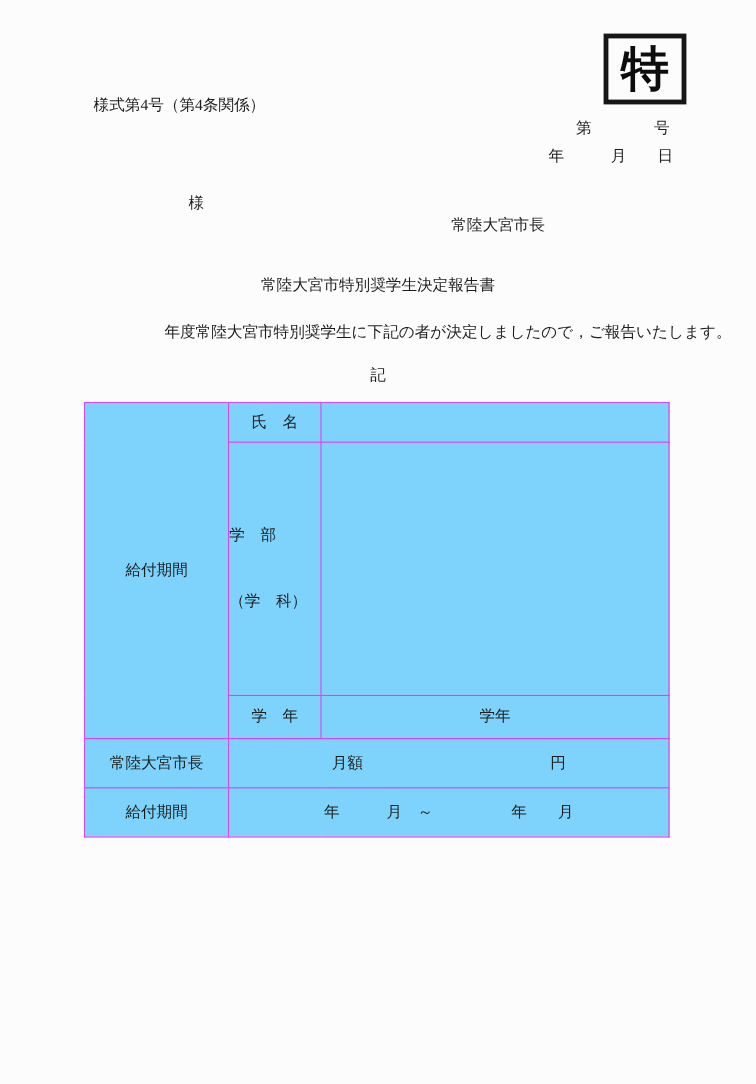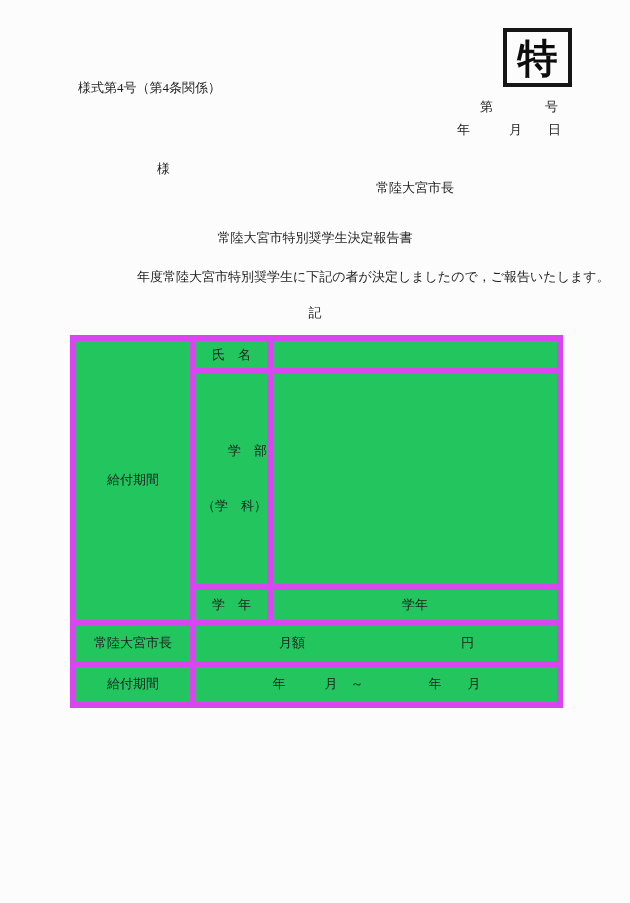--- a/index.html
+++ b/index.html
@@ -35,28 +35,28 @@
   .body-text { left:137px; top:268px; }
   .sec-mark  { top:304px; left:0; width:630px; text-align:center; }
   table.report {
     position:absolute; left:70px; top:335px;
     width:487px;
     border-collapse:collapse;
     table-layout:fixed;
     font-size:13px; color:#1d1d1d;
   }
   table.report td {
-    border:6px solid #d946ef;
+    border:1px solid #d946ef;
     padding:0;
     vertical-align:middle;
     white-space:pre;
-    background:#22c55e;
+    background:#7dd3fc;
   }
   td.ctr { text-align:center; }
-  .two-line { line-height:1.4; text-align:right; }
+  .two-line { line-height:1.4; text-align:left; }
 </style>
 </head>
 <body>
 
 <div class="page">
 
   <div class="abs form-no">様式第4号（第4条関係）</div>
 
   <div class="stamp-box">
     <span class="stamp-char">特</span>

